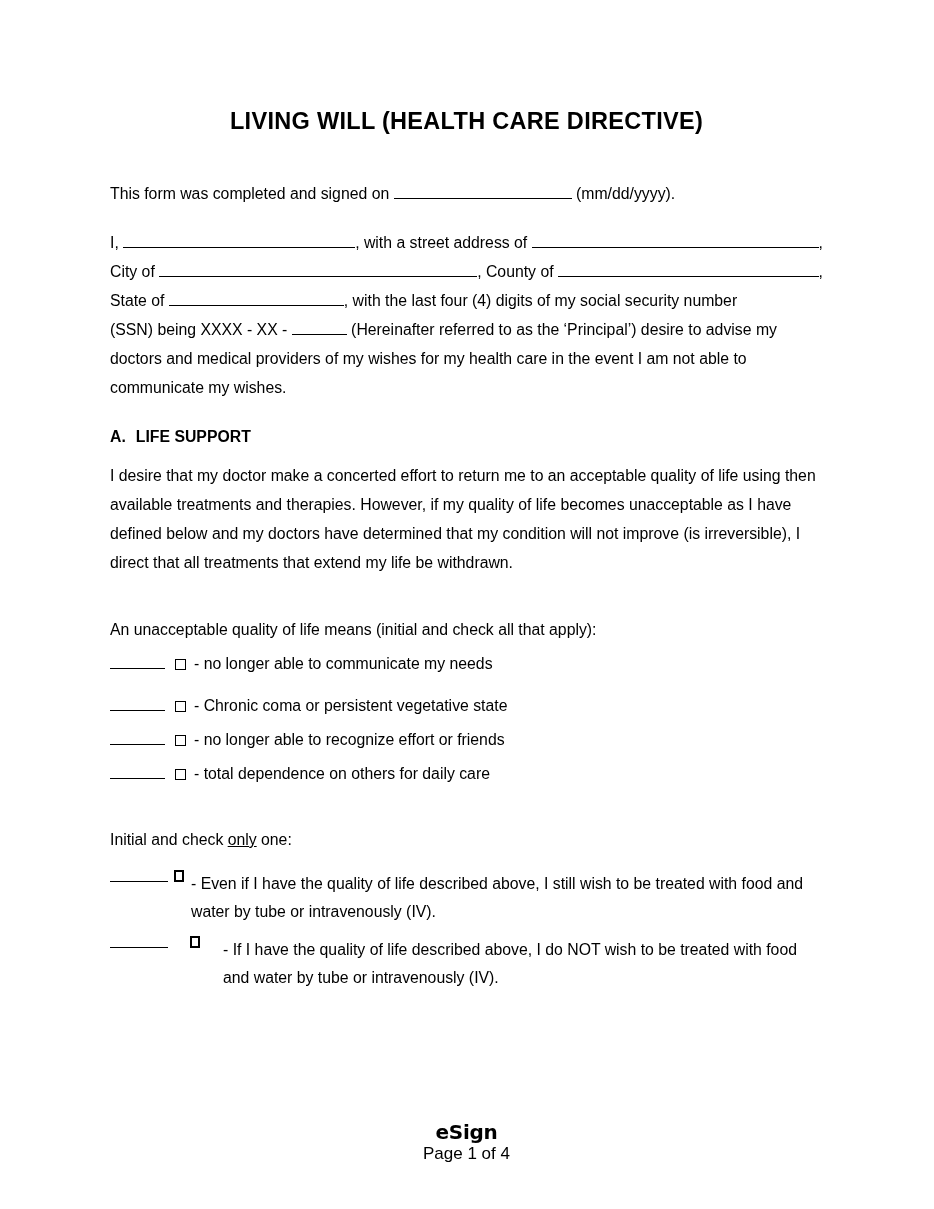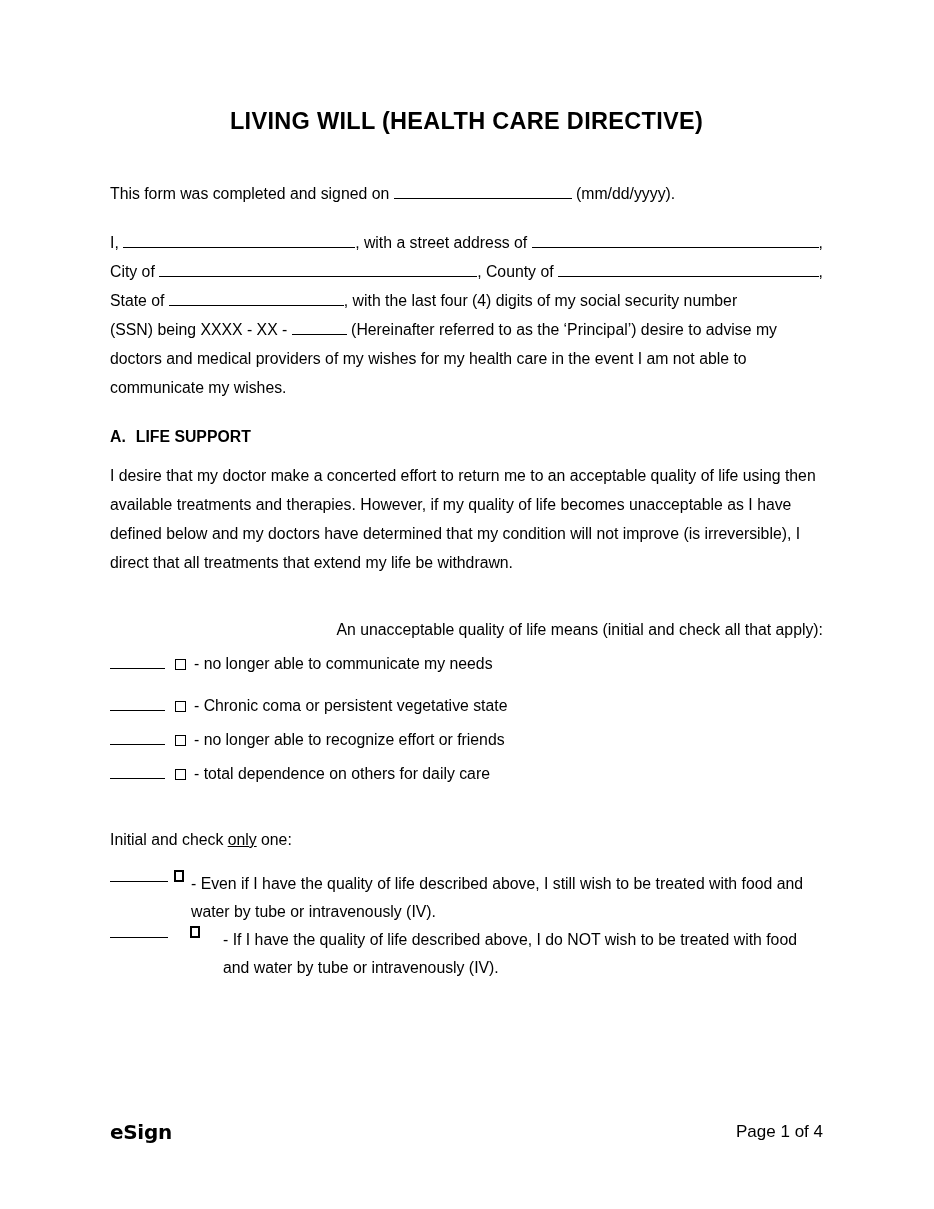--- a/index.html
+++ b/index.html
@@ -38,55 +38,56 @@
   .w-ssn { width: 55px; }
   .w-init { width: 55px; }
   .w-init2 { width: 58px; }
   .flexline { display: flex; align-items: baseline; }
   .flexline .grow { flex: 1 1 auto; }
   .intro { margin-top: 24px; line-height: 29px; }
   .intro-flow { line-height: 29px; }
   .heading-a { margin-top: 25px; font-weight: bold; line-height: 20px; }
   .heading-a .hspace { display: inline-block; width: 10px; }
   .body-a { margin-top: 14px; line-height: 29px; text-align: left; }
-  .check-intro { margin-top: 43px; line-height: 20px; text-align: right; }
+  .check-intro { margin-top: 43px; line-height: 20px; }
   .checklist { margin-top: 0; }
   .check-item { margin-top: 14px; line-height: 20px; }
   .check-item.first { margin-top: 22px; }
   .checkbox1 {
     display: inline-block;
     width: 11px; height: 11px;
     border: 1.6px solid #000;
     margin: 0 8px 0 10px;
     vertical-align: -1px;
   }
   .other-row { display: flex; align-items: baseline; margin-top: 14px; line-height: 20px; }
   .other-row .checkbox1 { align-self: center; transform: translateY(1px); }
   .initial-intro { margin-top: 46px; line-height: 20px; }
   .underlined { text-decoration: underline; }
   .item2 { display: flex; align-items: flex-start; line-height: 28px; }
   .item2.first { margin-top: 20px; }
-  .item2.second { margin-top: 0; gap: 16px; }
+  .item2.second { margin-top: 10px; gap: 16px; }
   .checkbox2 {
     display: inline-block;
     flex: 0 0 auto;
     width: 10px; height: 12px;
     border: 2.6px solid #000;
     margin: 0 7px 0 6px;
   }
   .item2 .blank { flex: 0 0 auto; }
   .item2 .text { flex: 1 1 auto; }
   .footer {
     position: absolute;
     left: 110px;
     right: 111px;
     top: 1120px;
     display: flex;
     justify-content: space-between;
     align-items: center;
+    flex-direction: column;
   }
   .brand {
     font-family: "DejaVu Sans", sans-serif;
     font-weight: bold;
     font-size: 20px;
     letter-spacing: -0.3px;
   }
   .page-num { font-size: 17px; }
 </style>
 </head>

